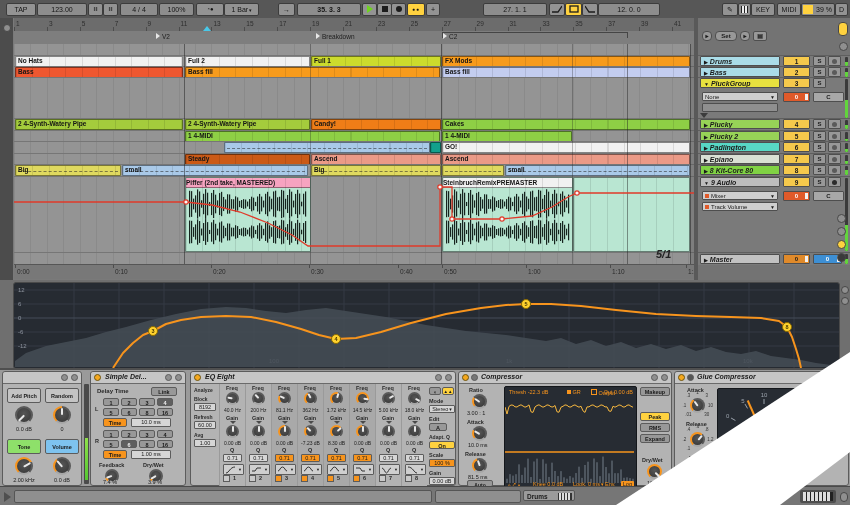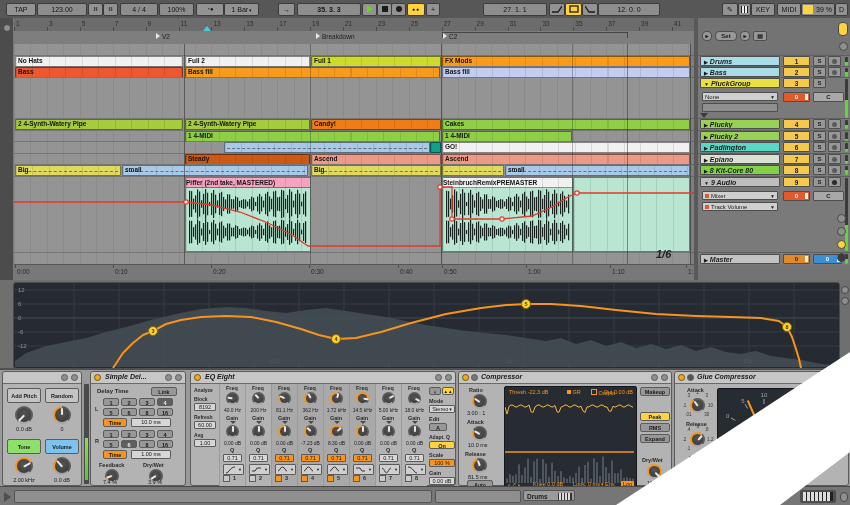--- a/index.html
+++ b/index.html
@@ -545,21 +545,21 @@
       <div style="position: absolute; left: 384px; top: 0px; width: 1px; height: 3px; background: rgb(76, 76, 76);"></div>
       <div class="tlabel" style="left: 430px;">0:50</div>
       <div style="position: absolute; left: 428px; top: 0px; width: 1px; height: 3px; background: rgb(76, 76, 76);"></div>
       <div class="tlabel" style="left: 514px;">1:00</div>
       <div style="position: absolute; left: 512px; top: 0px; width: 1px; height: 3px; background: rgb(76, 76, 76);"></div>
       <div class="tlabel" style="left: 598px;">1:10</div>
       <div style="position: absolute; left: 596px; top: 0px; width: 1px; height: 3px; background: rgb(76, 76, 76);"></div>
       <div class="tlabel" style="left: 674px;">1:20</div>
       <div style="position: absolute; left: 672px; top: 0px; width: 1px; height: 3px; background: rgb(76, 76, 76);"></div>
     </div>
-  <div id="zoomratio">1/6</div>
+  <div id="zoomratio">5/1</div>
   <div id="scrollgap"></div>
 
   <div id="headers">
     <div class="hbtn" style="left:4px;top:13px;width:10px;border-radius:4px;">▸</div>
     <div class="hbtn" style="left:17px;top:13px;width:22px;border-radius:4px;">Set</div>
     <div class="hbtn" style="left:42px;top:13px;width:10px;border-radius:4px;">▸</div>
     <div class="hbtn" style="left:55px;top:13px;width:14px;border-radius:2px;">▤</div>
     <div class="roundbtn" style="left:140px;top:4px;width:10px;height:14px;border-radius:4px;background:#ffd23f;"></div>
     <div class="roundbtn" style="left:141px;top:24px;width:9px;height:9px;"></div>
     <div id="hrows" style="position:absolute;left:0;top:-18px;width:152px;height:280px;">

